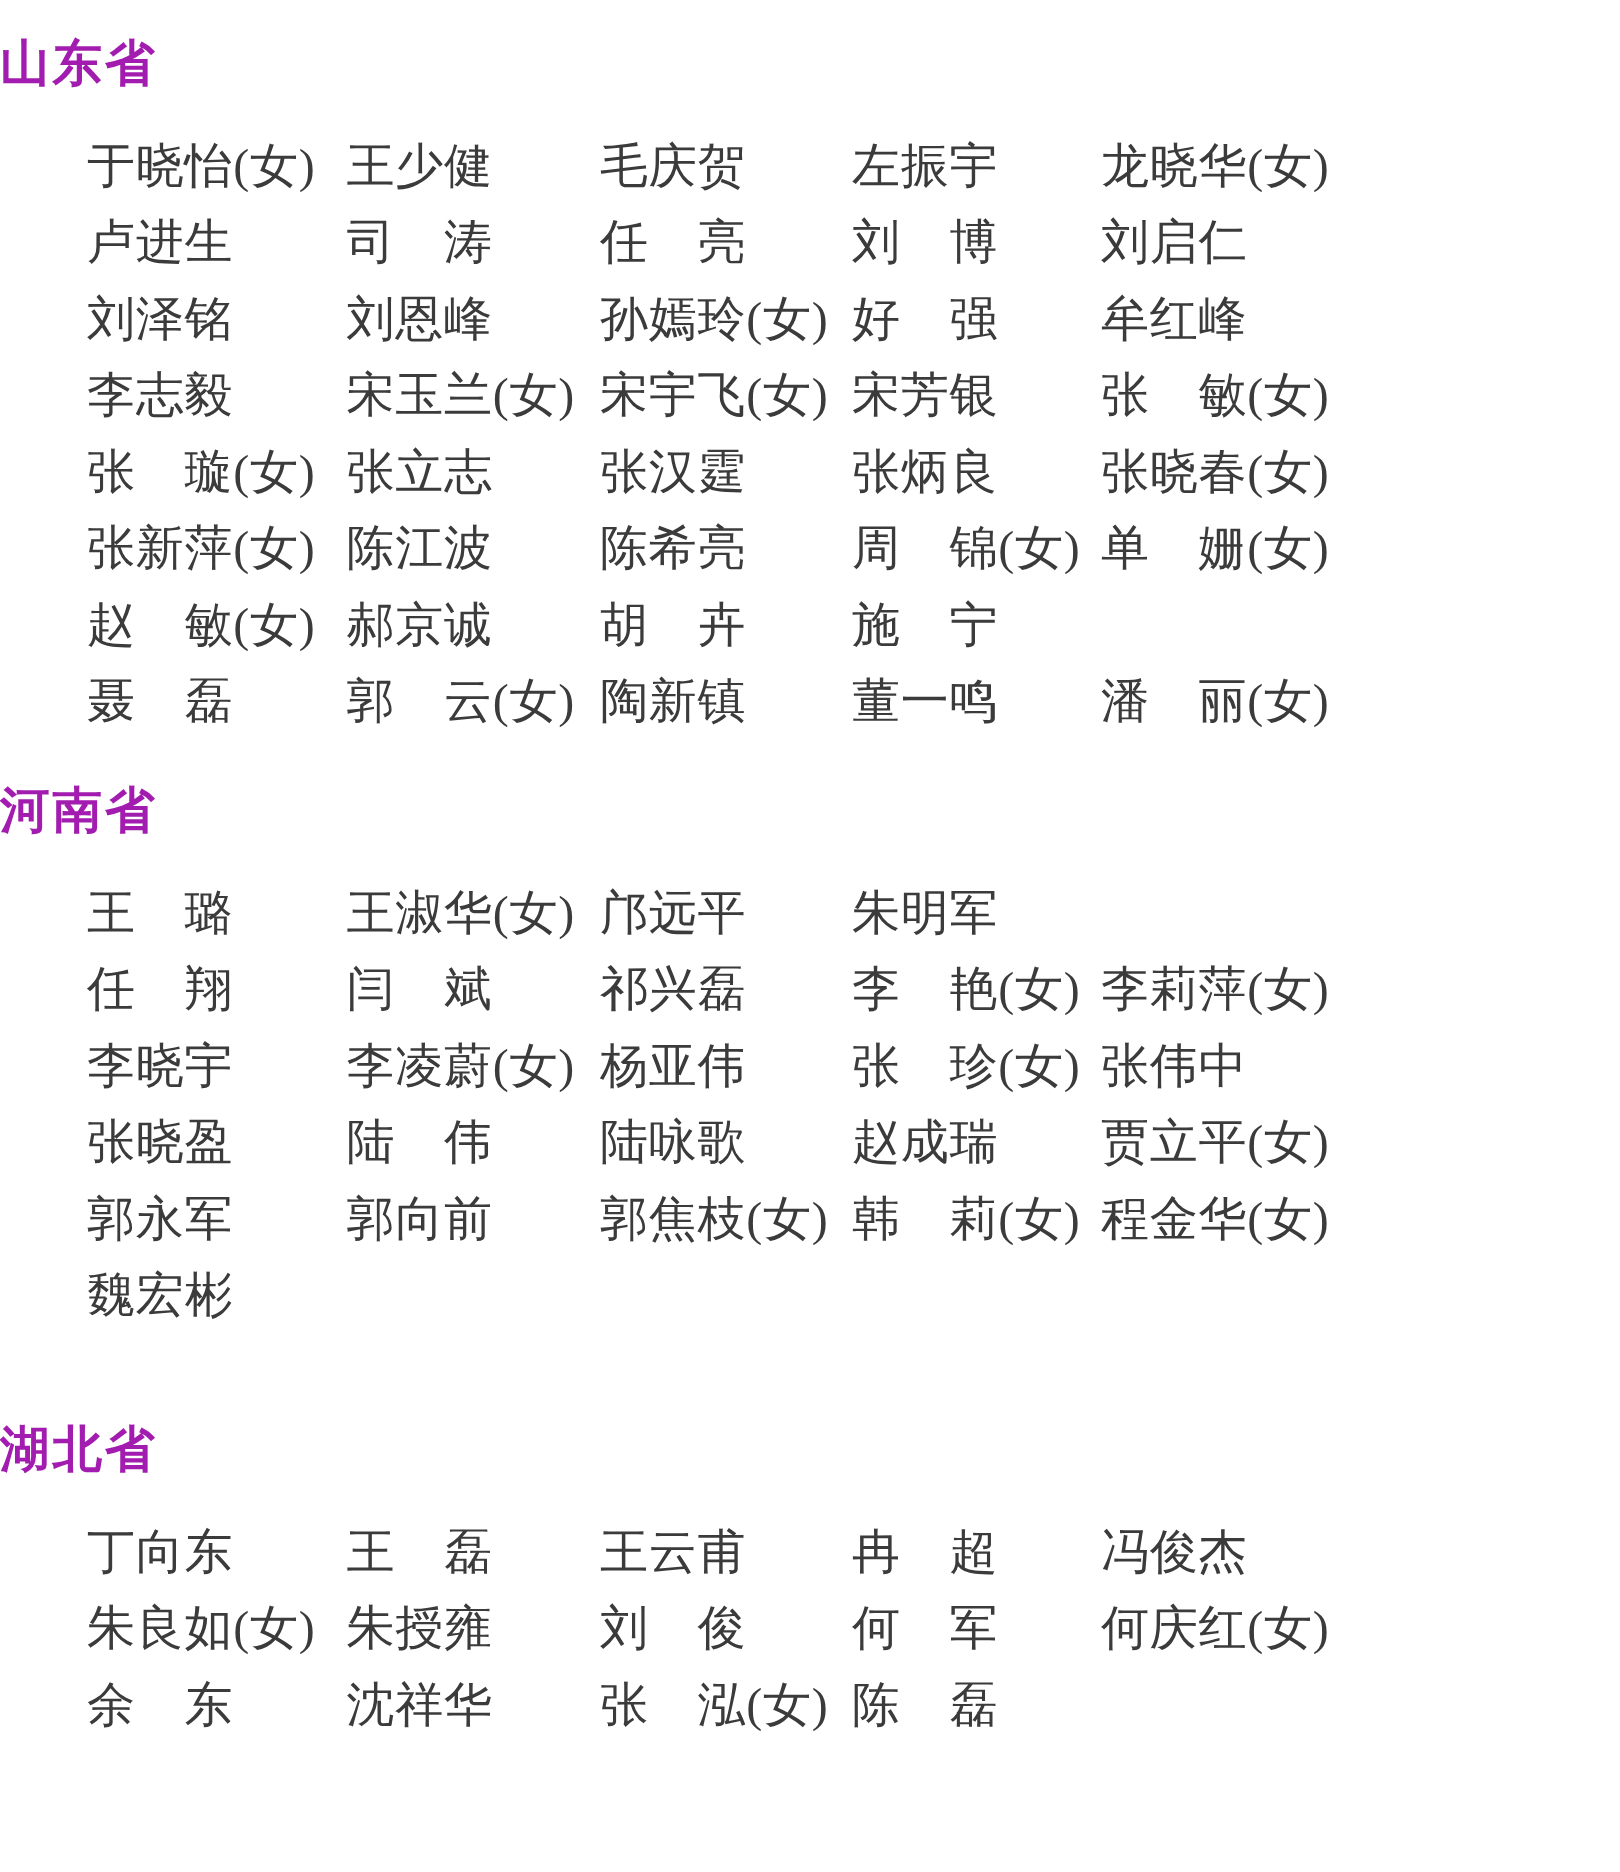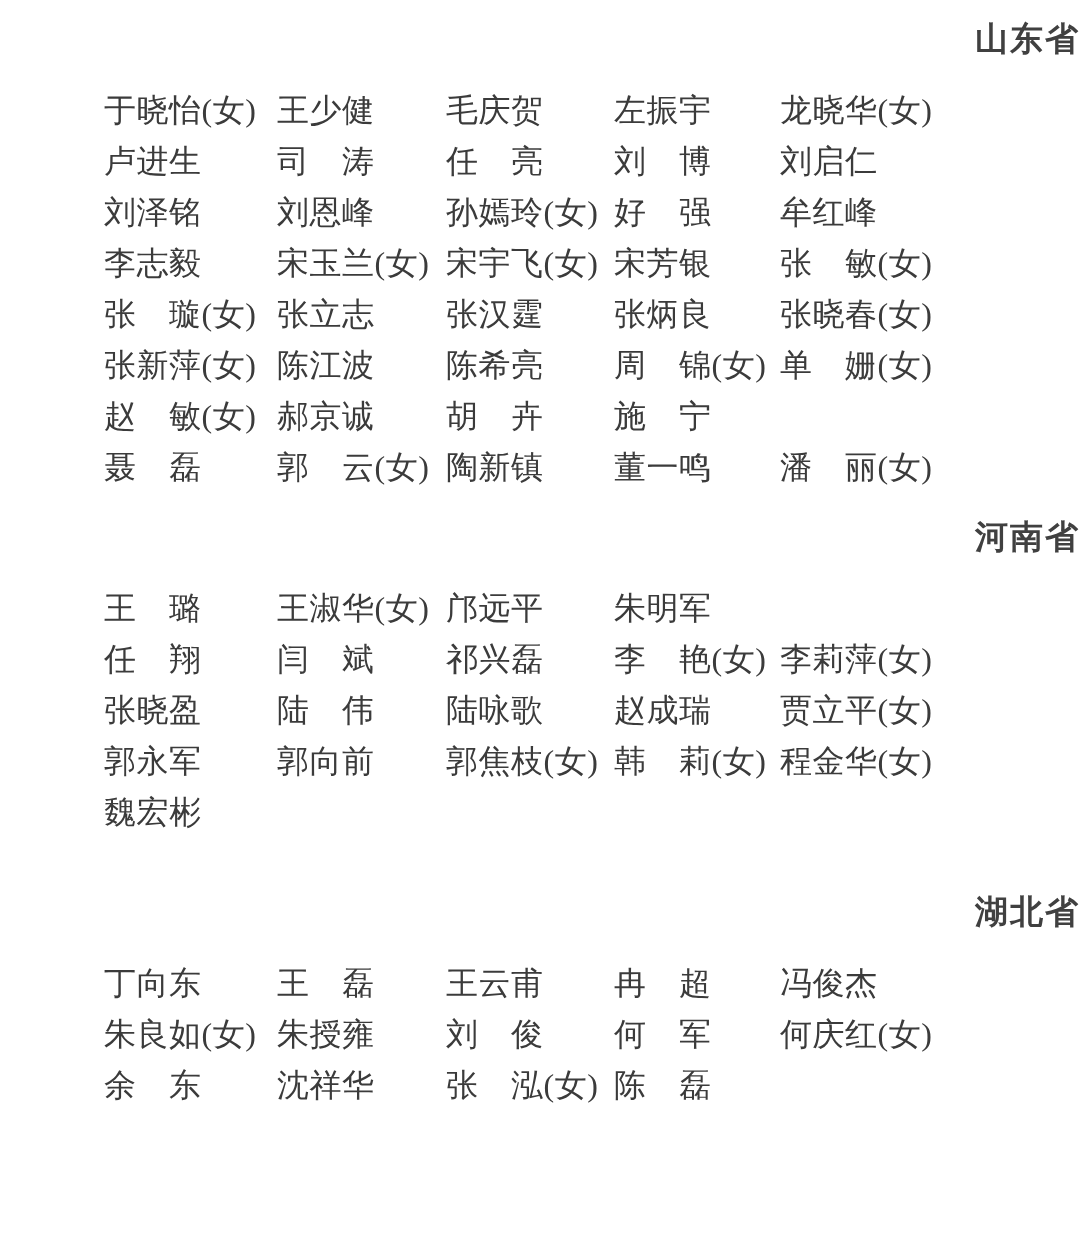--- a/index.html
+++ b/index.html
@@ -18,31 +18,31 @@
   }
   .section { }
   .section:nth-of-type(2) { margin-top: 28px; }
   .section:nth-of-type(3) { margin-top: 58px; }
   .section-title {
     margin: 0;
     padding-top: 22px;
     line-height: 40px;
     font-size: 33px;
     font-weight: 700;
-    text-align: right;
-    color: #404040;
-    font-family: Liberation Mono, monospace;
+    text-align: left;
+    color: #a21caf;
+    font-family: Liberation Sans, sans-serif;
     letter-spacing: 2px;
   }
   .section:nth-of-type(1) .section-title { padding-top: 22px; }
   .section:nth-of-type(2) .section-title,
   .section:nth-of-type(3) .section-title { padding-top: 0; }
   .rows {
     margin-top: 22px;
-    padding-left: 104px;
+    padding-left: 58px;
     padding-right: 40px;
   }
   .name-row {
     display: grid;
     grid-template-columns: 173px 169px 168px 166px auto;
     height: 51px;
     align-items: center;
   }
   .name-cell {
     font-size: 32px;
@@ -128,20 +128,27 @@
           <div class="name-cell">朱明军</div>
         </div>
         <div class="name-row">
           <div class="name-cell">任　翔</div>
           <div class="name-cell">闫　斌</div>
           <div class="name-cell">祁兴磊</div>
           <div class="name-cell">李　艳(女)</div>
           <div class="name-cell">李莉萍(女)</div>
         </div>
         <div class="name-row">
+          <div class="name-cell">李晓宇</div>
+          <div class="name-cell">李凌蔚(女)</div>
+          <div class="name-cell">杨亚伟</div>
+          <div class="name-cell">张　珍(女)</div>
+          <div class="name-cell">张伟中</div>
+        </div>
+        <div class="name-row">
           <div class="name-cell">张晓盈</div>
           <div class="name-cell">陆　伟</div>
           <div class="name-cell">陆咏歌</div>
           <div class="name-cell">赵成瑞</div>
           <div class="name-cell">贾立平(女)</div>
         </div>
         <div class="name-row">
           <div class="name-cell">郭永军</div>
           <div class="name-cell">郭向前</div>
           <div class="name-cell">郭焦枝(女)</div>

